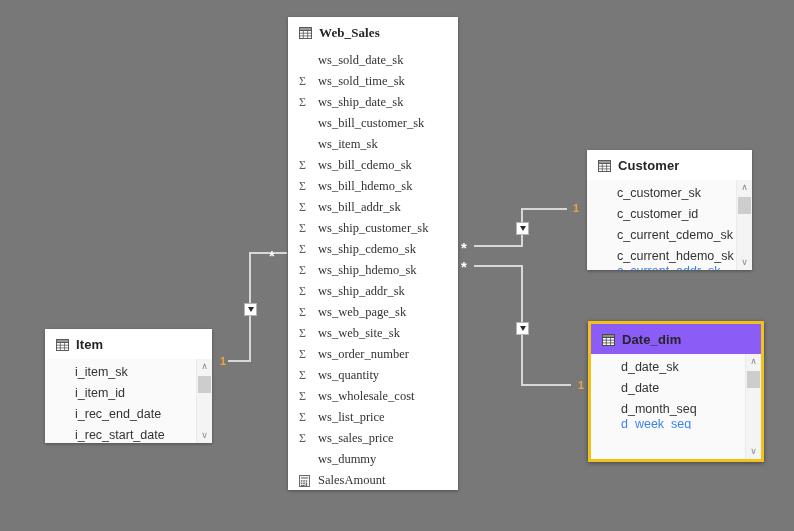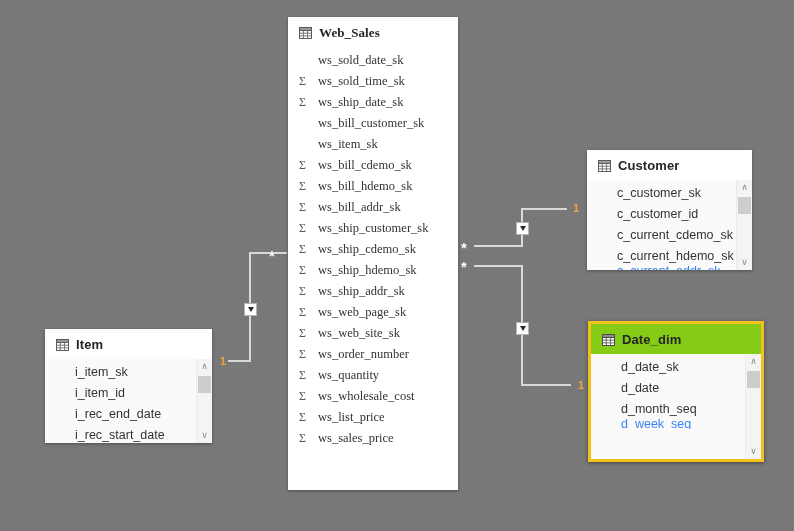--- a/index.html
+++ b/index.html
@@ -38,21 +38,21 @@
   }
   .tbl-head {
     display: flex;
     align-items: center;
     gap: 7px;
     padding: 8px 10px 7px 11px;
     background: #ffffff;
     flex: 0 0 auto;
   }
   .tbl.selected .tbl-head {
-    background: #84cc16;
+    background: #8b5cf6;
   }
   .tbl-title {
     font-size: 13px;
     font-weight: bold;
     color: #252525;
     letter-spacing: 0.1px;
     white-space: nowrap;
   }
   .tbl-body {
     position: relative;
@@ -272,20 +272,40 @@
             <span class="fname">ws_wholesale_cost</span>
           </div>
           <div class="field">
             <span class="glyph">Σ</span>
             <span class="fname">ws_list_price</span>
           </div>
           <div class="field">
             <span class="glyph">Σ</span>
             <span class="fname">ws_sales_price</span>
           </div>
+          <div class="field indent">
+            <span class="glyph"></span>
+            <span class="fname">ws_dummy</span>
+          </div>
+          <div class="field">
+            <span class="glyph">
+              <svg class="calc-ico" viewBox="0 0 11 12" aria-hidden="true">
+                <rect x="0.5" y="0.5" width="10" height="11" fill="#ffffff" stroke="#6a6a6a"></rect>
+                <rect x="1.8" y="1.8" width="7.4" height="2.2" fill="#a8a8a8"></rect>
+                <rect x="1.8" y="5.2" width="1.6" height="1.5" fill="#6a6a6a"></rect>
+                <rect x="4.2" y="5.2" width="1.6" height="1.5" fill="#6a6a6a"></rect>
+                <rect x="6.6" y="5.2" width="1.6" height="1.5" fill="#6a6a6a"></rect>
+                <rect x="1.8" y="7.5" width="1.6" height="1.5" fill="#6a6a6a"></rect>
+                <rect x="4.2" y="7.5" width="1.6" height="1.5" fill="#6a6a6a"></rect>
+                <rect x="6.6" y="7.5" width="1.6" height="3.8" fill="#6a6a6a"></rect>
+                <rect x="1.8" y="9.8" width="4" height="1.5" fill="#6a6a6a"></rect>
+              </svg>
+            </span>
+            <span class="fname">SalesAmount</span>
+          </div>
         </div>
     </div>
   </div>
 
   <div class="tbl" style="left:45px; top:301px; width:167px; height:114px;margin-top:28px;">
     <div class="tbl-head">
       <span>
         <svg class="grid-ico" viewBox="0 0 13 12" aria-hidden="true">
           <rect x="0.5" y="0.5" width="12" height="11" fill="#ffffff" stroke="#5a5a5a"></rect>
           <rect x="0.5" y="0.5" width="12" height="3" fill="#9a9a9a" stroke="#5a5a5a"></rect>

